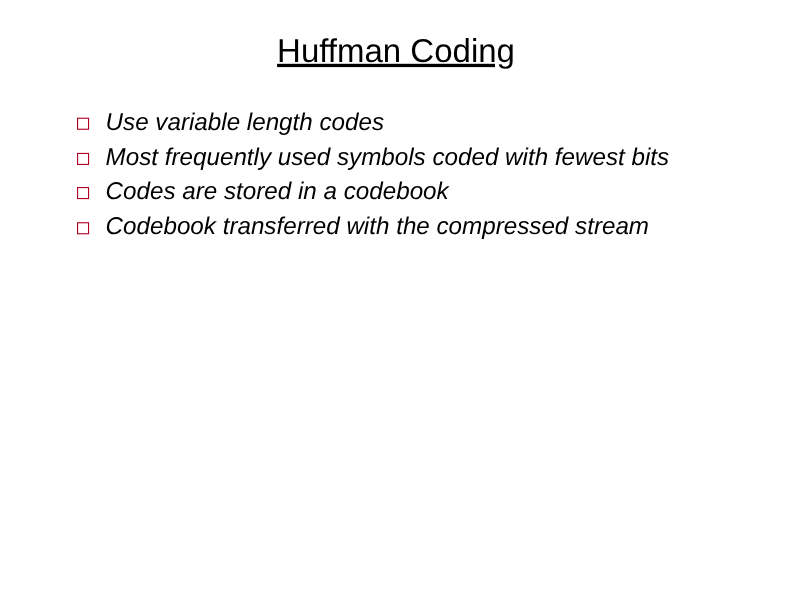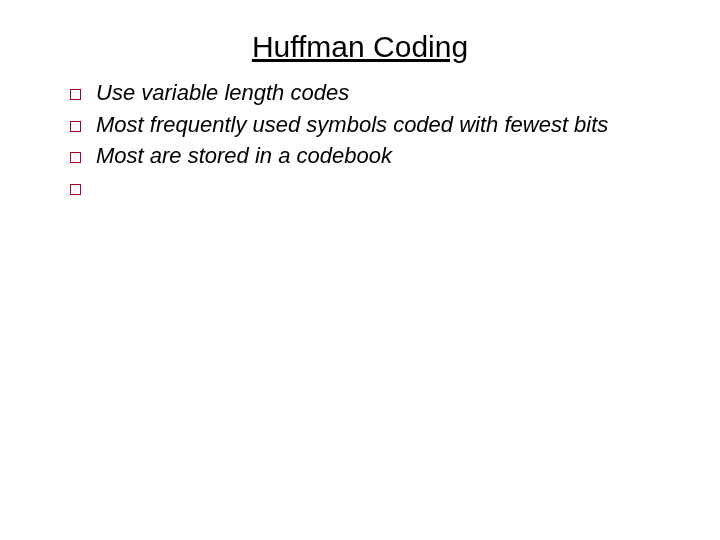--- a/index.html
+++ b/index.html
@@ -15,21 +15,21 @@
     position: relative;
     width: 720px;
     height: 540px;
     box-sizing: border-box;
     padding: 20px 40px 40px 40px;
   }
   .title {
     text-align: center;
     font-size: 30px;
     text-decoration: underline;
-    margin: 10px 0 14px 0;
+    margin: 10px 0 32px 0;
     font-weight: normal;
   }
   .bullets {
     list-style: none;
     padding: 0;
     margin: 0 0 0 30px;
     font-size: 22px;
     line-height: 1.35;
   }
   .bullets li {
@@ -59,19 +59,20 @@
     <li>
       <span class="bullet-marker"></span>
       <span>Use variable length codes</span>
     </li>
     <li>
       <span class="bullet-marker"></span>
       <span>Most frequently used symbols coded with fewest bits</span>
     </li>
     <li>
       <span class="bullet-marker"></span>
-      <span>Most are stored in a codebook</span>
+      <span>Codes are stored in a codebook</span>
     </li>
     <li>
       <span class="bullet-marker"></span>
+      <span>Codebook transferred with the compressed stream</span>
     </li>
   </ul>
 </div>
 
 </body></html>

